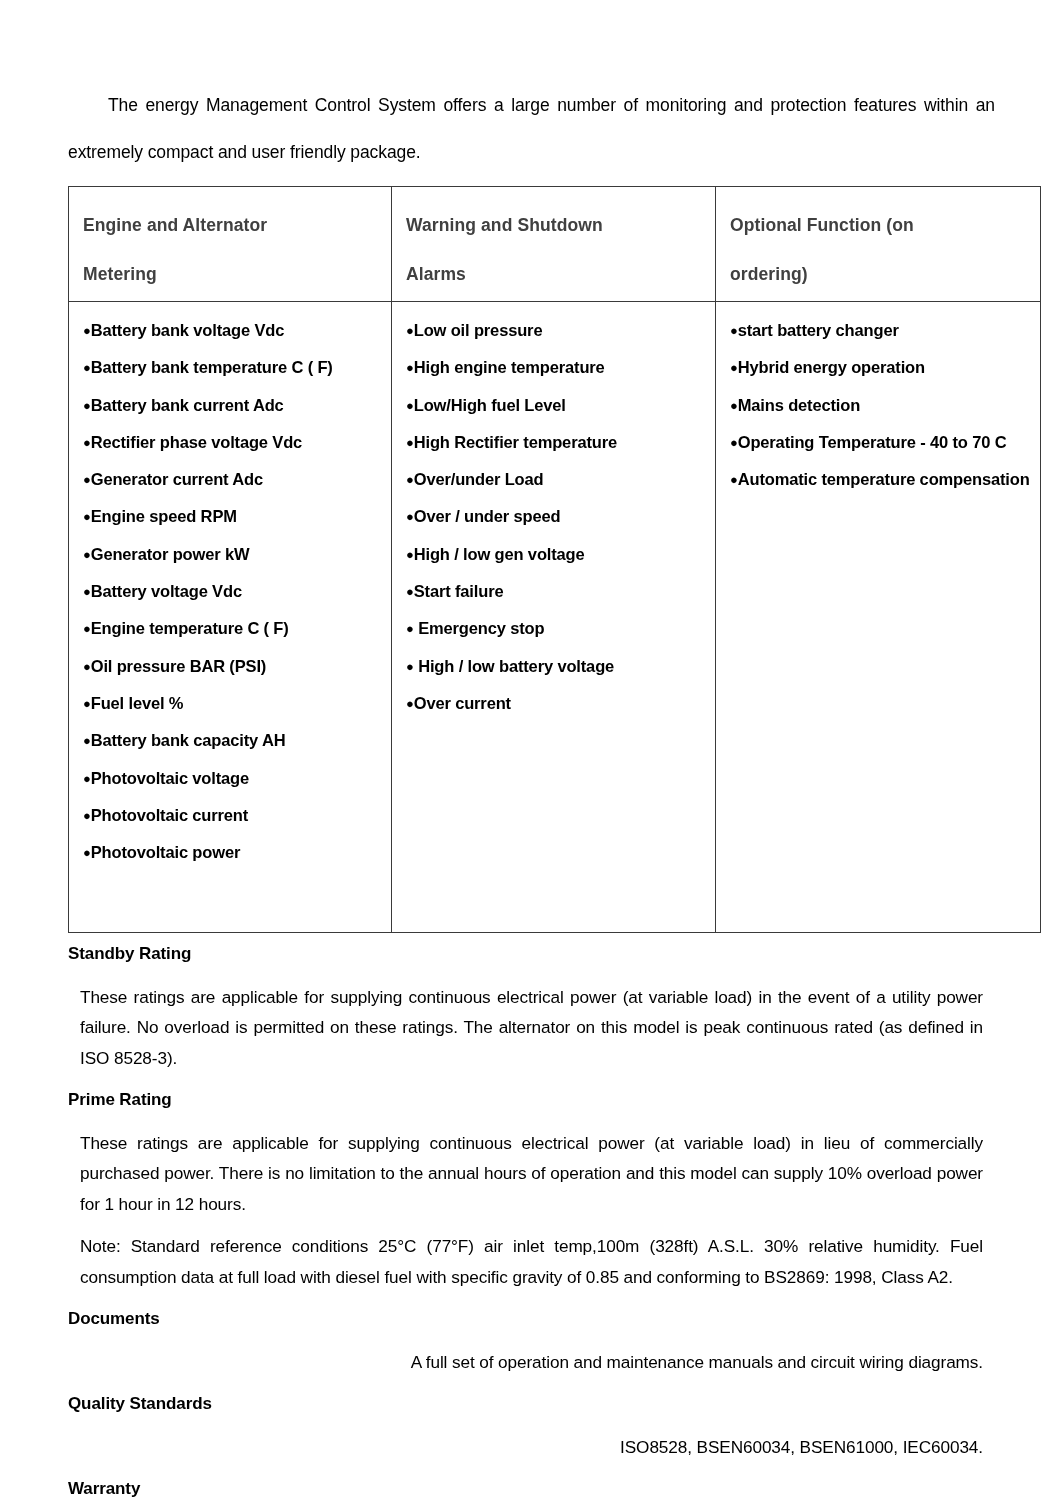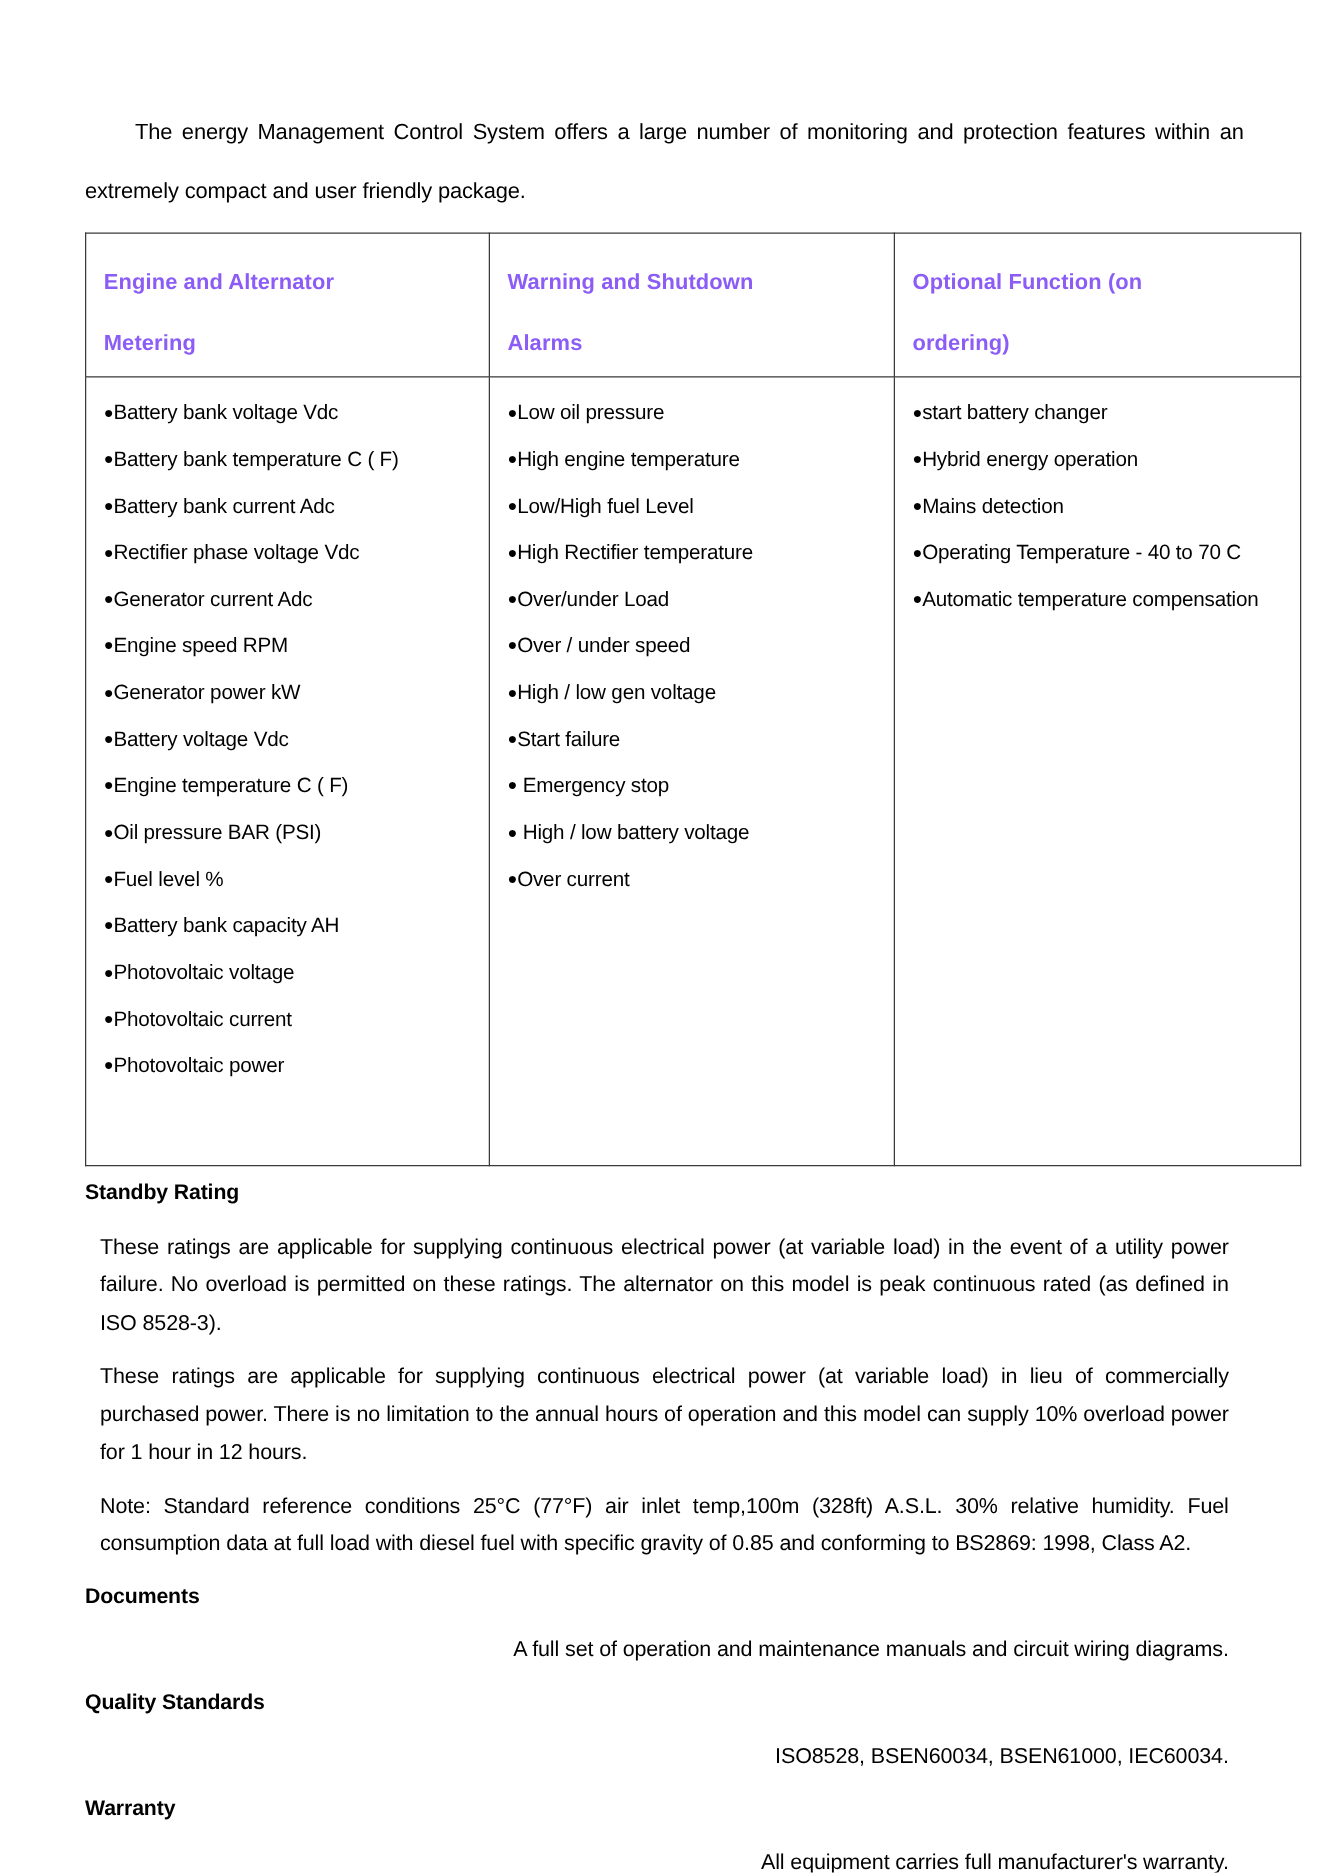--- a/index.html
+++ b/index.html
@@ -54,41 +54,42 @@
   }
   .col1 { width: 308px; }
   .col2 { width: 309px; }
   .col3 { width: 310px; }
 
   .head-cell {
     height: 100px;
     padding: 14px 0 0 14px !important;
   }
   .head-text {
-    color: #8b5cf6;
+    color: #404040;
     font-weight: bold;
     font-size: 17.5px;
     line-height: 49px;
     letter-spacing: 0.1px;
   }
 
   .body-cell {
     padding: 10px 0 0 14px !important;
     height: 620px;
   }
   .bullet-list {
     list-style: none;
     margin: 0;
     padding: 0;
   }
   .bullet-list li {
     font-size: 16.5px;
     line-height: 36.8px;
     white-space: nowrap;
     letter-spacing: -0.15px;
+    font-weight: bold;
   }
   .bullet-list li .bullet {
     font-size: 13px;
     vertical-align: 1.5px;
   }
 
   
   .sections {
     margin-top: 6px;
   }
@@ -178,20 +179,21 @@
                 <li><span class="bullet">●</span><span>Automatic temperature compensation</span></li>
               </ul>
         </td>
       </tr>
     </tbody>
       </table>
 
     <div class="sections">
         <div class="sec-heading">Standby Rating</div>
         <div class="sec-body">These ratings are applicable for supplying continuous electrical power (at variable load) in the event of a utility power failure. No overload is permitted on these ratings. The alternator on this model is peak continuous rated (as defined in ISO 8528-3).</div>
+        <div class="sec-heading">Prime Rating</div>
         <div class="sec-body">These ratings are applicable for supplying continuous electrical power (at variable load) in lieu of commercially purchased power. There is no limitation to the annual hours of operation and this model can supply 10% overload power for 1 hour in 12 hours.</div>
         <div class="sec-body">Note: Standard reference conditions 25°C (77°F) air inlet temp,100m (328ft) A.S.L. 30% relative humidity. Fuel consumption data at full load with diesel fuel with specific gravity of 0.85 and conforming to BS2869: 1998, Class A2.</div>
         <div class="sec-heading">Documents</div>
         <div class="sec-body nojustify">A full set of operation and maintenance manuals and circuit wiring diagrams.</div>
         <div class="sec-heading">Quality Standards</div>
         <div class="sec-body nojustify">ISO8528, BSEN60034, BSEN61000, IEC60034.</div>
         <div class="sec-heading">Warranty</div>
         <div class="sec-body nojustify">All equipment carries full manufacturer's warranty.</div>
       </div>
 

